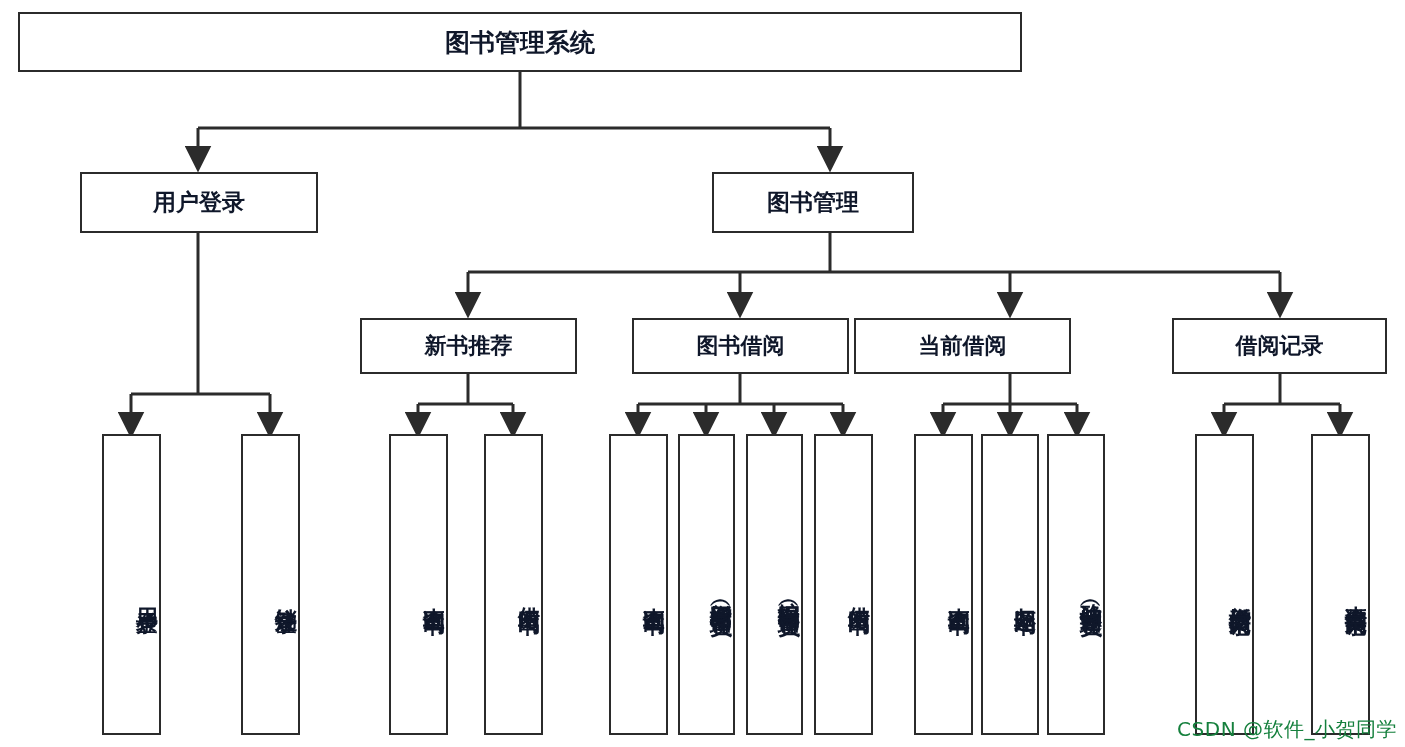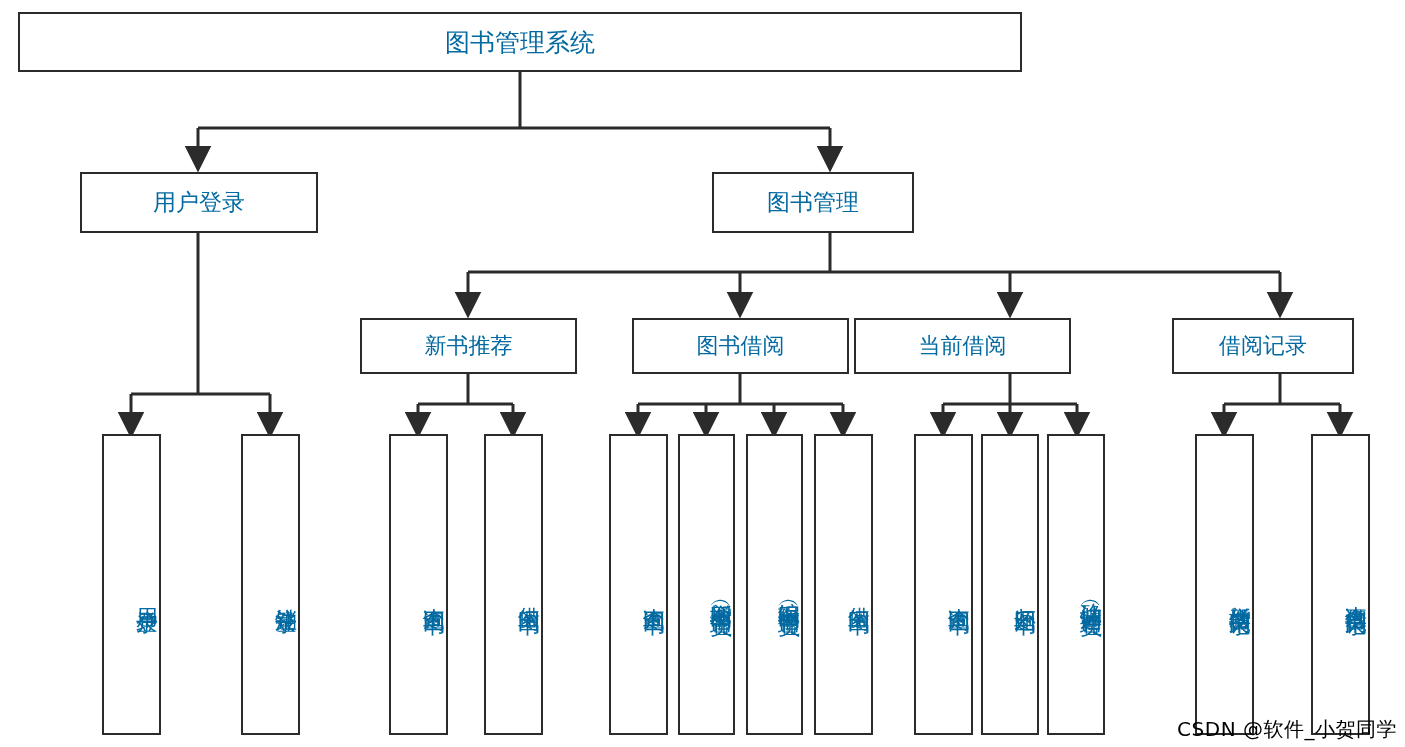--- a/index.html
+++ b/index.html
@@ -26,22 +26,23 @@
     pointer-events: none;
   }
   .node {
     position: absolute;
     box-sizing: border-box;
     border: 2px solid #2b2b2b;
     background: #ffffff;
     display: flex;
     align-items: center;
     justify-content: center;
-    color: #0369a1;
+    color: #0f172a;
     text-align: center;
+    font-weight: bold;
   }
   .node.root {
     font-size: 25px;
   }
   .node.lvl1 {
     font-size: 23px;
   }
   .node.lvl2 {
     font-size: 22px;
   }
@@ -58,21 +59,21 @@
   .node.leaf .vtext {
     writing-mode: vertical-rl;
     text-orientation: upright;
     white-space: nowrap;
   }
   .watermark {
     position: absolute;
     right: 8px;
     bottom: 4px;
     font-size: 20px;
-    color: #000000;
+    color: #15803d;
     letter-spacing: 0.5px;
     white-space: nowrap;
   }
 </style>
 </head>
 <body>
 
 <div id="canvas">
 
   <svg class="wires" viewBox="0 0 1405 747" xmlns="http://www.w3.org/2000/svg">
@@ -128,21 +129,21 @@
   </svg>
 
   <div class="node root" style="left:18px; top:12px; width:1004px; height:60px;">图书管理系统</div>
 
   <div class="node lvl1" style="left:80px; top:172px; width:238px; height:61px;">用户登录</div>
   <div class="node lvl1" style="left:712px; top:172px; width:202px; height:61px;">图书管理</div>
 
   <div class="node lvl2" style="left:360px; top:318px; width:217px; height:56px;">新书推荐</div>
   <div class="node lvl2" style="left:632px; top:318px; width:217px; height:56px;">图书借阅</div>
   <div class="node lvl2" style="left:854px; top:318px; width:217px; height:56px;">当前借阅</div>
-  <div class="node lvl2" style="left:1172px; top:318px; width:182px; height:56px;">借阅记录</div>
+  <div class="node lvl2" style="left:1172px; top:318px; width:215px; height:56px;">借阅记录</div>
 
   <div class="node leaf" style="left:102px; top:434px; width:59px; height:301px;">
     <span class="vtext">用户登录</span>
   </div>
   <div class="node leaf" style="left:241px; top:434px; width:59px; height:301px;">
     <span class="vtext">注销登录</span>
   </div>
 
   <div class="node leaf" style="left:389px; top:434px; width:59px; height:301px;">
     <span class="vtext">查询图书</span>

